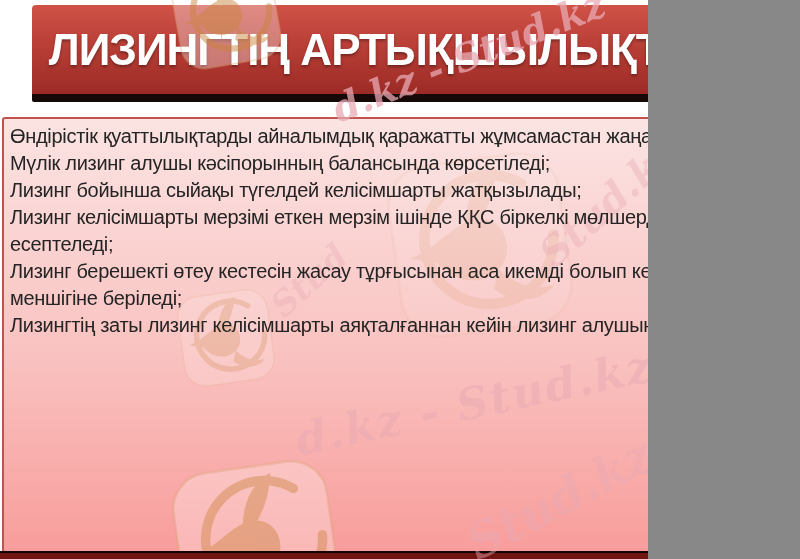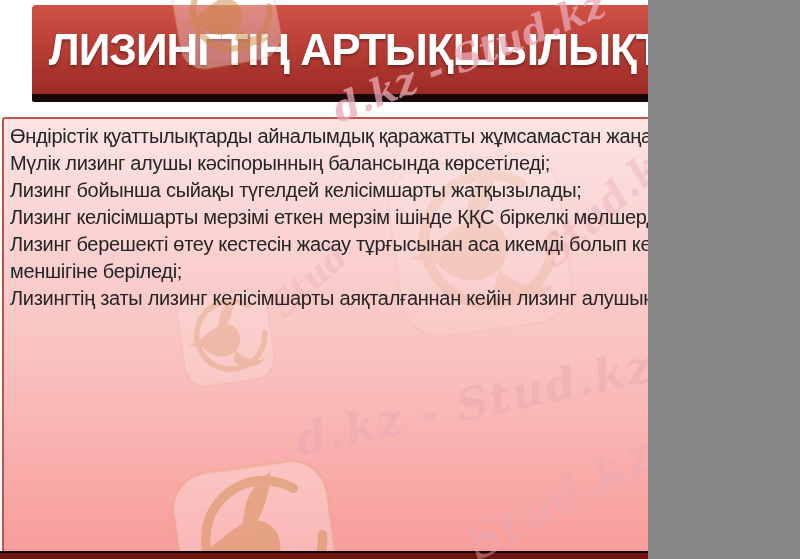--- a/index.html
+++ b/index.html
@@ -111,20 +111,21 @@
       <div class="wm-text wm-upper-right">Stud.kz</div>
       <div class="wm-text wm-mid-fragment">Stud</div>
       <div class="wm-text wm-center">d.kz - Stud.kz</div>
     </div>
 
     <div class="text-layer">
       <div class="body-line">Өндірістік қуаттылықтарды айналымдық қаражатты жұмсамастан жаңарту;</div>
       <div class="body-line">Мүлік лизинг алушы кәсіпорынның балансында көрсетіледі;</div>
       <div class="body-line">Лизинг бойынша сыйақы түгелдей келісімшарты жатқызылады;</div>
       <div class="body-line">Лизинг келісімшарты мерзімі еткен мерзім ішінде ҚҚС біркелкі мөлшерде</div>
+      <div class="body-line">есептеледі;</div>
       <div class="body-line">Лизинг берешекті өтеу кестесін жасау тұрғысынан аса икемді болып келеді;</div>
       <div class="body-line">меншігіне беріледі;</div>
       <div class="body-line">Лизингтің заты лизинг келісімшарты аяқталғаннан кейін лизинг алушының</div>
     </div>
   </div>
 
   <div class="wm-text wm-bottom-right">Stud.kz</div>
 
   <div class="footer"></div>
 

